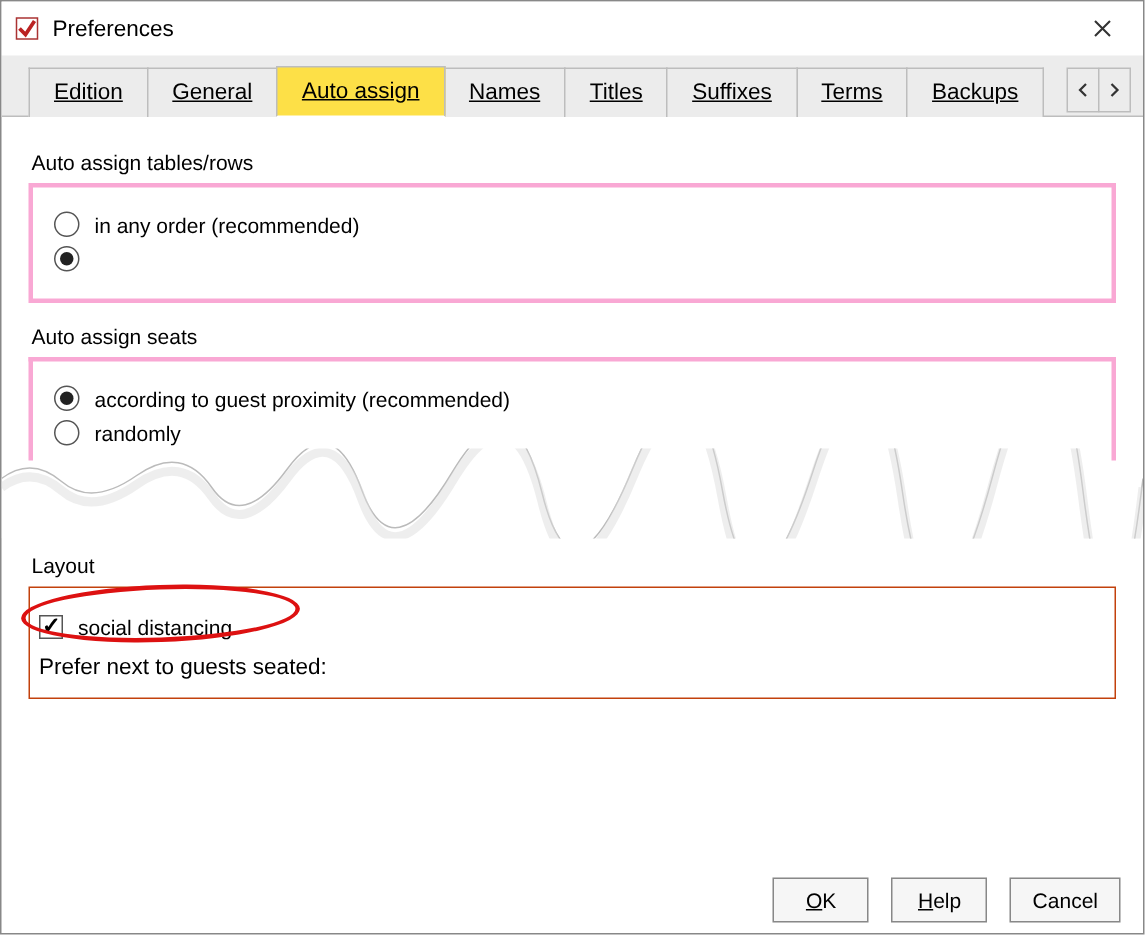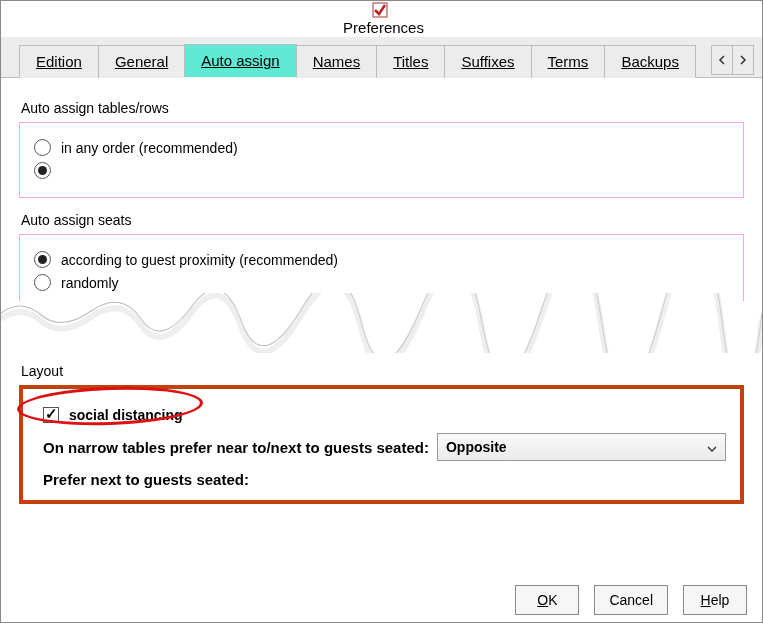--- a/index.html
+++ b/index.html
@@ -13,21 +13,20 @@
     height: 623px;
     overflow: hidden;
     border: 1px solid #888;
   }
   .titlebar {
     display: flex;
     align-items: center;
     height: 36px;
     padding: 0 4px 0 8px;
     background: #fff;
-    flex-direction: column;
   }
   .titlebar .app-icon {
     width: 18px; height: 18px; margin-right: 8px;
     display:inline-flex;align-items:center;justify-content:center;
   }
   .titlebar .title { flex: 1; font-size: 15px; }
   .titlebar .close {
     width: 46px; height: 32px;
     display:flex;align-items:center;justify-content:center;
     cursor: pointer;
@@ -50,21 +49,21 @@
     border-bottom: none;
     background: #ececec;
     margin-right: -1px;
     cursor: pointer;
     font-size: 15px;
     position: relative;
     top: 1px;
     text-decoration: underline;
   }
   .tab.active {
-    background: #5eead4;
+    background: #fde047;
     border-bottom: 1px solid #fff;
     z-index: 2;
   }
   .tab-scroll {
     position: absolute;
     right: 8px; top: 8px;
     display: flex;
   }
   .tab-scroll .btn {
     width: 22px; height: 30px;
@@ -72,21 +71,21 @@
     background:#ececec;
     display:flex;align-items:center;justify-content:center;
     cursor:pointer;
     margin-left:-1px;
   }
   .content {
     padding: 14px 18px 0 18px;
   }
   .section-label { margin: 8px 0 6px 2px; font-size:14px; }
   .group-frame {
-    border: 1px solid #f9a8d4;
+    border: 3px solid #f9a8d4;
     padding: 10px 14px 12px 14px;
     background: #fff;
   }
   .radio-row {
     display:flex; align-items:center;
     margin: 6px 0;
   }
   .radio {
     width:17px;height:17px;border:1px solid #555;border-radius:50%;
     margin-right:10px; position:relative; cursor:pointer;
@@ -110,23 +109,22 @@
     position: relative;
     height: 30px;
     margin-top: 4px;
   }
   .tear svg { width:100%; height:60px; margin-top:-12px;}
   .lower {
     padding: 0 18px;
     margin-top: 28px;
   }
   .layout-frame {
-    border: 4px solid #c2410c;
-    padding: 12px 14px 12px 20px;
-    font-weight: bold;
+    border: 1px solid #c2410c;
+    padding: 12px 14px 12px 6px;
   }
   .ring {
     position:absolute;
     border:3px solid #d11;
     border-radius:50%/50%;
     pointer-events:none;
   }
   .row-combo {
     display:flex; align-items:center;
     margin-top:10px;
@@ -243,41 +241,30 @@
   <div class="section-label">Layout</div>
   <div class="layout-frame" style="position:relative;">
     <div class="radio-row" style="position:relative;">
       <span class="checkbox checked"></span>
       <span>social distancing</span>
     </div>
 
     <div class="ring" style="left:-6px; top:-2px; width:186px; height:38px; transform:rotate(-2deg);"></div>
 
 
-    <div class="row-combo">
-      <span class="lbl">On narrow tables prefer near to/next to guests seated:</span>
-      <div class="combo" style="margin-left:8px;">
-        <span>Opposite</span>
-        <span class="caret">
-          <svg width="10" height="6" viewBox="0 0 10 6">
-              <path d="M1 1 L5 5 L9 1" fill="none" stroke="#333" stroke-width="1.4"></path>
-            </svg>
-        </span>
-      </div>
-    </div>
 
     <div class="row-combo">
       <span class="lbl" style="width:440px">Prefer next to guests seated:</span>
     </div>
   </div>
 </div>
 
 <div class="bottom-bar">
   <div class="push-btn">
     <span><span class="ul">O</span><span>K</span></span>
   </div>
   <div class="push-btn">
+    <span><span class="ul">H</span><span>elp</span></span>
+  </div>
+  <div class="push-btn">
     <span>Cancel</span>
   </div>
-  <div class="push-btn">
-    <span><span class="ul">H</span><span>elp</span></span>
-  </div>
 </div>
 
 </body></html>

